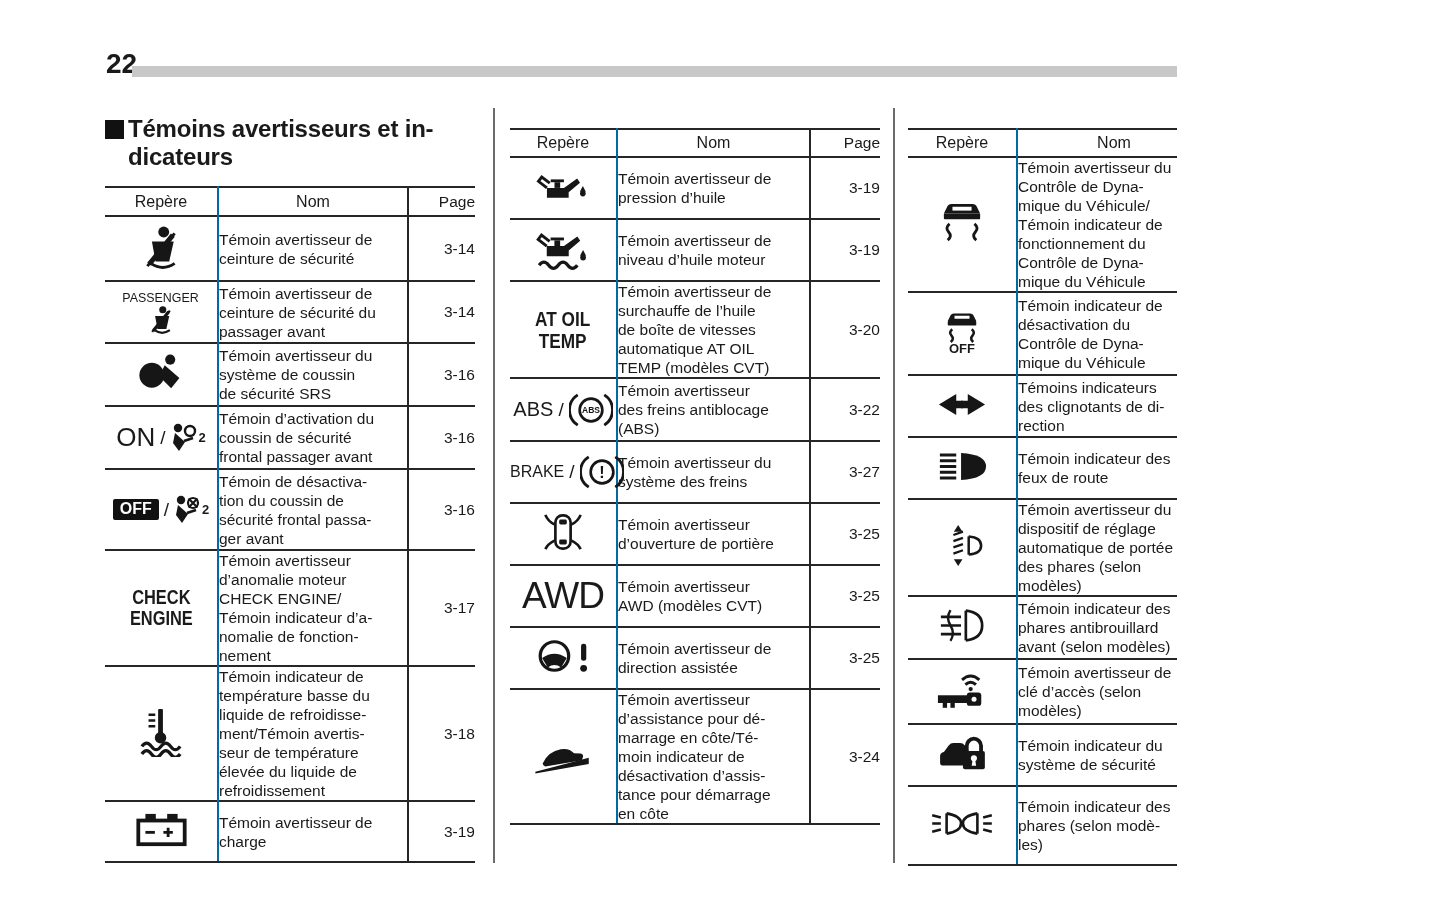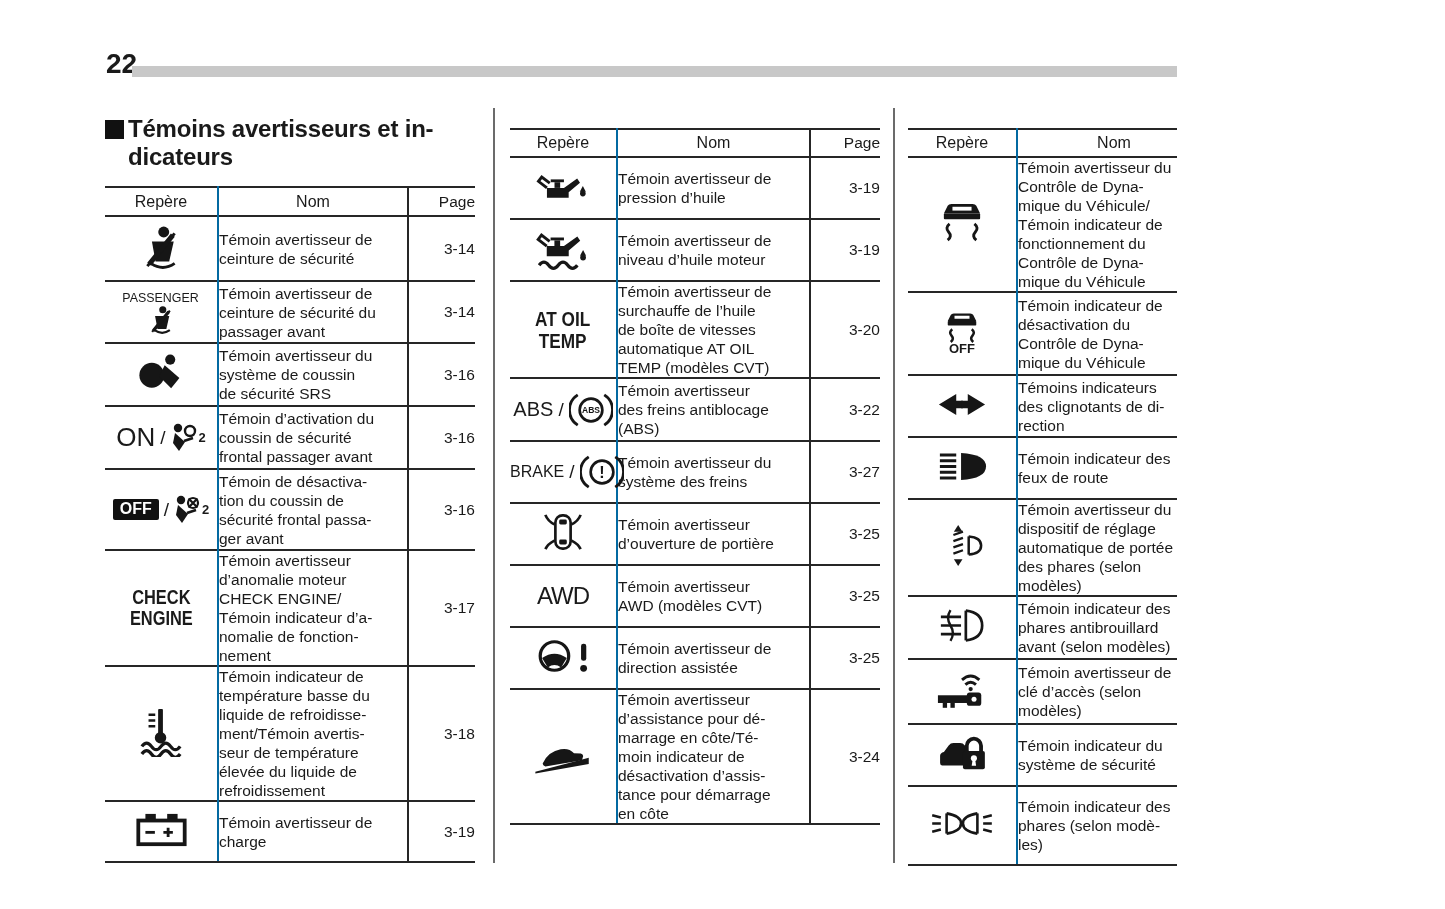--- a/index.html
+++ b/index.html
@@ -32,21 +32,21 @@
   .tbl th { font-weight:normal; font-size:16px; text-align:center; }
   .nom { white-space:pre-line; font-size:15.5px; line-height:19px; padding:5px 8px; text-align:left; }
 
   .cond {
     display:inline-block; transform:scaleX(0.82); font-weight:bold;
     white-space:pre-line; text-align:center; font-size:20px; line-height:21px; letter-spacing:0;
   }
   .big-lite { font-size:26px; letter-spacing:0; }
   .mid-lite { font-size:20px; }
   .sm-lite  { font-size:16px; }
-  .awd-txt  { font-size:24px; letter-spacing:-1px;margin-top:25px; }
+  .awd-txt  { font-size:37px; letter-spacing:-1px;margin-top:25px; }
   .slash    { font-size:19px; padding:0 3px; }
   .sub2     { font-size:13px; font-weight:bold; vertical-align:sub; }
   .off-badge {
     display:inline-block; background:#111; color:#fff; font-weight:bold;
     font-size:16px; padding:1px 7px 2px; border-radius:2px;
   }
   .vdc-off-label { font-size:13px; font-weight:bold; line-height:12px; margin-top:-2px; }
   .passenger-label { font-size:13.5px; line-height:15px; display:inline-block; transform:scaleX(0.92); }
   .icon-inline { display:inline-flex; align-items:center; justify-content:center; gap:2px; }
   .rep-stack { display:flex; flex-direction:column; align-items:center; justify-content:center; }

